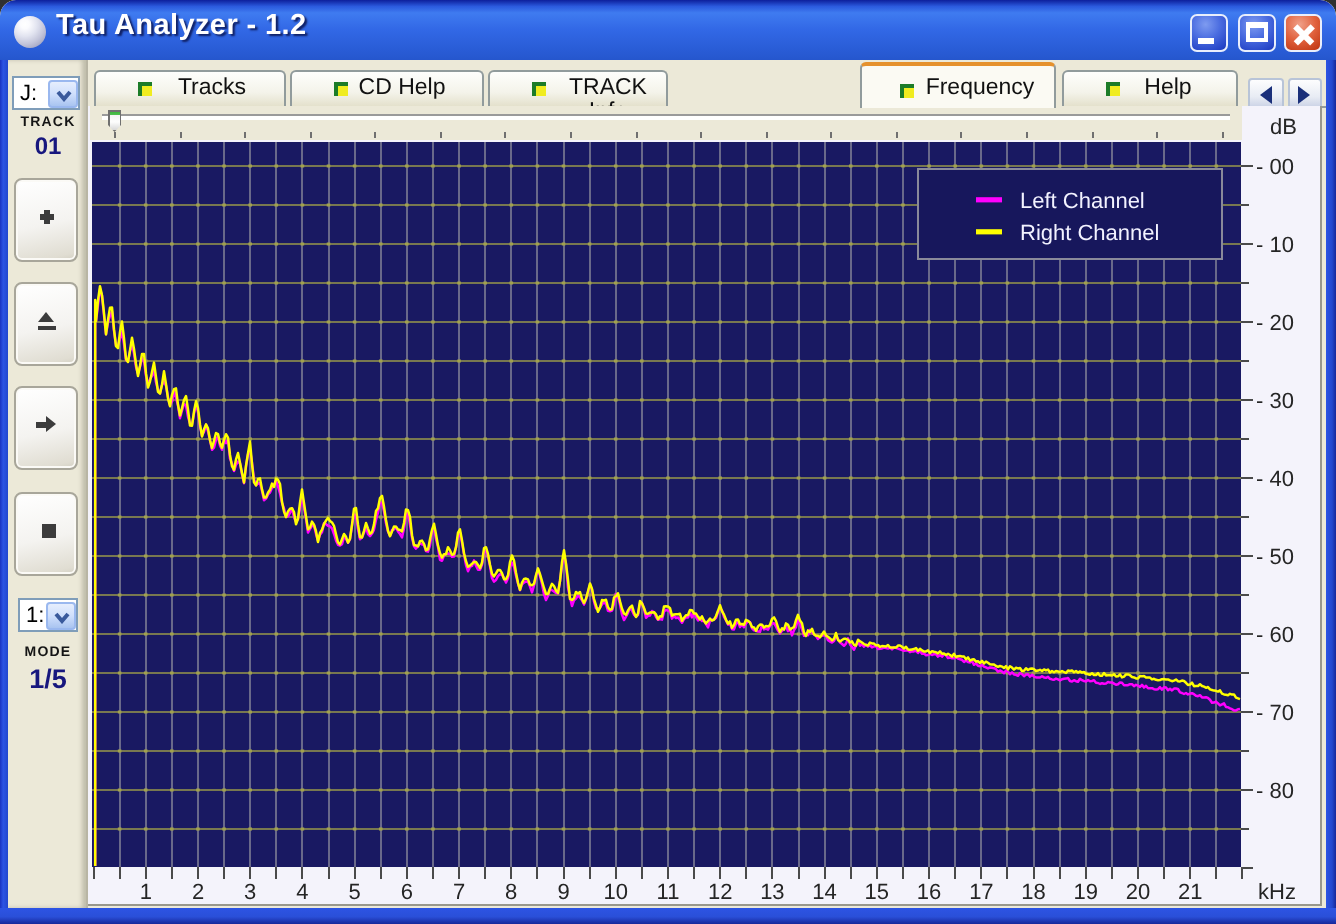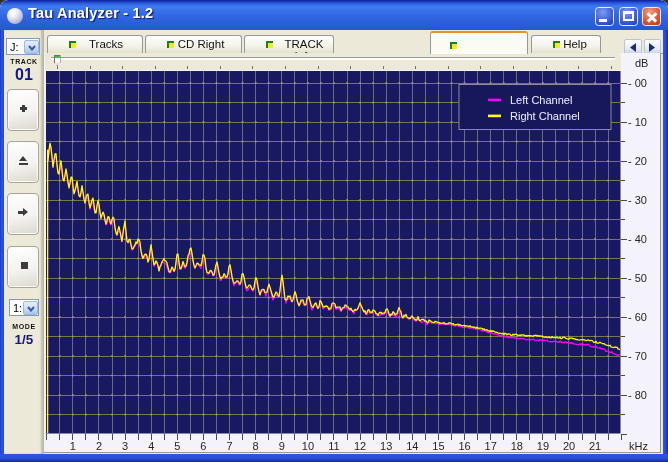--- a/index.html
+++ b/index.html
@@ -156,32 +156,33 @@
         <div id="thumb"></div>
       </div>
     </div>
     <div id="tabstrip">
         <div class="tab" style="left:1px;width:96px">
           <span class="tic"></span>
           <span class="tlab" style="padding-left:22px">Tracks</span>
         </div>
         <div class="tab" style="left:99px;width:97px">
           <span class="tic"></span>
-          <span class="tlab" style="padding-left:15px">CD Right</span>
+          <span class="tlab" style="padding-left:15px">CD Help</span>
         </div>
         <div class="tab" style="left:198px;width:90px">
           <span class="tic"></span>
           <span class="tlab" style="padding-left:30px">TRACK Info</span>
         </div>
-        <div class="tab" style="left:485px;width:70px">
+        <div class="tab" style="left:485px;width:88px">
           <span class="tic"></span>
           <span class="tlab" style="padding-left:18px">Help</span>
         </div>
         <div class="tabsel">
           <span class="tic" style="left:19px;top:9px"></span>
+          <span class="tlab" style="padding-top:5px;padding-left:22px">Frequency</span>
         </div>
       <div class="scr" style="left:578px">
           <svg width="6" height="9" viewBox="0 0 6 9">
             <path d="M6 0 L0 4.5 L6 9 Z" fill="#1a2f7a"></path>
           </svg>
         </div>
       <div class="scr" style="left:597.5px">
           <svg width="6" height="9" viewBox="0 0 6 9">
             <path d="M0 0 L6 4.5 L0 9 Z" fill="#1a2f7a"></path>
           </svg>
@@ -192,21 +193,21 @@
           <span class="lbl">J:</span>
           <span class="cbtn">
             <span class="chev">
               <svg width="8" height="6" viewBox="0 0 8 6">
                 <path d="M1 1 L4 4.5 L7 1" fill="none" stroke="#3a5a9c" stroke-width="2"></path>
               </svg>
             </span>
           </span>
         </div>
       <div class="slab" style="top:28px">TRACK</div>
-      <div class="snum" style="top:36px;font-size:16px">01</div>
+      <div class="snum" style="top:36px;font-size:12px">01</div>
       <div class="sbtn" style="top:59px">
           <div style="position:absolute;left:12px;top:17px;width:7px;height:2.6px;background:#3c3c3c"></div>
           <div style="position:absolute;left:14.2px;top:14.8px;width:2.6px;height:7px;background:#3c3c3c"></div>
         </div>
       <div class="sbtn" style="top:111px">
           <div style="position:absolute;left:11px;top:14px;width:0;height:0;border-left:4.5px solid transparent;border-right:4.5px solid transparent;border-bottom:5px solid #3c3c3c"></div>
           <div style="position:absolute;left:11px;top:21px;width:9px;height:2.4px;background:#3c3c3c"></div>
         </div>
       <div class="sbtn" style="top:163px">
           <div style="position:absolute;left:10px;top:17.3px;width:6px;height:2.6px;background:#3c3c3c"></div>

